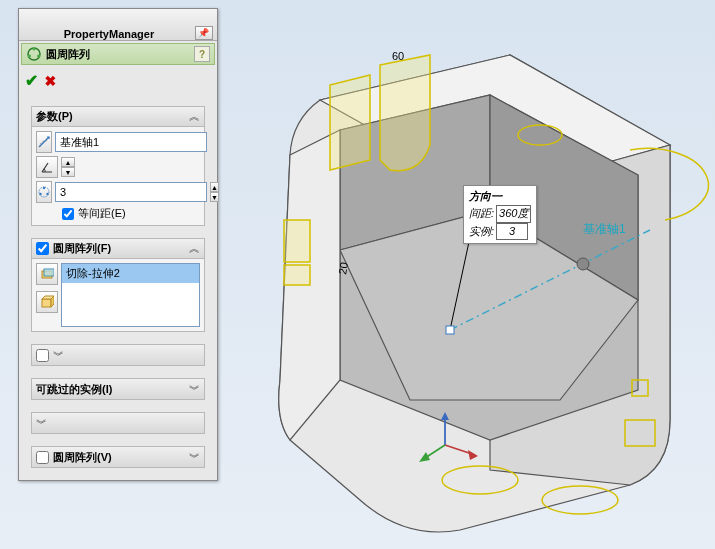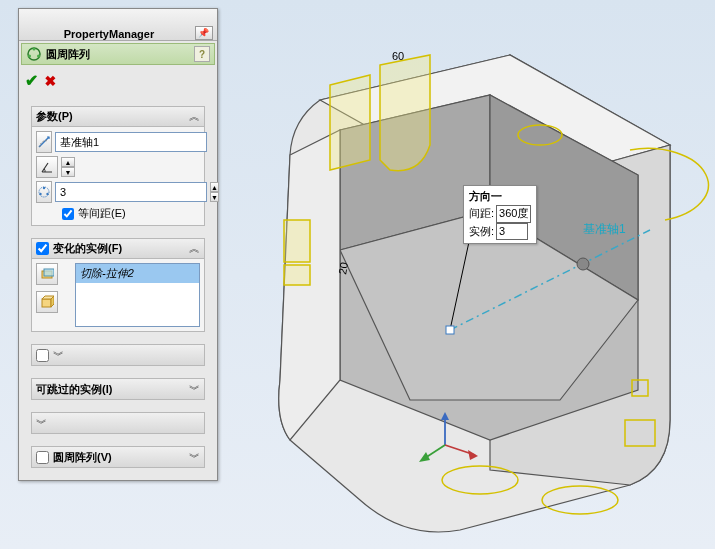--- a/index.html
+++ b/index.html
@@ -29,33 +29,33 @@
 
   .row { display:flex; align-items:center; gap:3px; }
   .row .icon-btn { width:22px; height:22px; border:1px solid #aaa; background: linear-gradient(#fff,#e0e0e0); display:flex; align-items:center; justify-content:center; }
   .row input[type=text] { flex:1; height:20px; border:1px solid #7a9ac0; padding:0 4px; background:#fff; }
   .spin { width:14px; display:flex; flex-direction:column; }
   .spin div { height:10px; border:1px solid #aaa; background:linear-gradient(#fff,#ddd); font-size:7px; display:flex; align-items:center; justify-content:center; line-height:1; }
 
   .checkbox-row { display:flex; align-items:center; gap:4px; padding-left: 26px; }
   .checkbox-row input { width:12px; height:12px; }
 
-  .select-box { display:flex; gap:17px;font-style:italic; }
+  .select-box { display:flex; gap:3px; }
   .select-box .icon-col { display:flex; flex-direction:column; gap:6px; }
   .icon-col .icon-btn { width:22px; height:22px; border:1px solid #aaa; background:linear-gradient(#fff,#e0e0e0); display:flex; align-items:center; justify-content:center; }
   .select-list { flex:1; height:64px; border:1px solid #7a9ac0; background:#fff; }
   .select-list .item { background:#9ac8f0; padding:2px 4px; color:#000; }
 
   
   .viewport { position:absolute; left:230px; top:0; right:0; bottom:0; }
   .viewport svg { width:100%; height:100%; }
 
   
-  .callout { position:absolute; left: 463px; top: 185px; background:#fff; border:1px solid #888; padding:3px 5px; font-size:10px; line-height:1.4; box-shadow:1px 1px 2px rgba(0,0,0,.2); }
-  .callout .val { border:1px solid #666; padding:0 2px; display:inline-block; min-width:32px; text-align:left; margin-left:2px; }
+  .callout { position:absolute; left: 463px; top: 185px; background:#fff; border:1px solid #888; padding:3px 5px; font-size:10px; line-height:1.4; box-shadow:1px 1px 2px rgba(0,0,0,.2);font-style:italic; }
+  .callout .val { border:1px solid #666; padding:0 2px; display:inline-block; min-width:32px; text-align:center; margin-left:2px; }
 
   .axis-label { position:absolute; left: 583px; top: 221px; color:#1aa7c4; font-size:12px; }
 </style>
 </head>
 <body>
 
 <div class="panel">
   <div class="panel-titlebar">
     <span class="title">PropertyManager</span>
     <div class="pin">📌</div>
@@ -125,21 +125,21 @@
       <div class="checkbox-row">
         <input type="checkbox" checked="" style="">
         <span>等间距(E)</span>
       </div>
     </div>
   </div>
 
   <div class="section">
     <div class="section-head">
       <input type="checkbox" checked="" style="margin-right: 4px;">
-      <span class="lbl">变化的实例(F)</span>
+      <span class="lbl">圆周阵列(F)</span>
       <span class="chev">︽</span>
     </div>
     <div class="section-body">
       <div class="select-box">
         <div class="icon-col">
           <div class="icon-btn">
             <svg width="14" height="14" viewBox="0 0 14 14">
                 <rect x="2" y="4" width="10" height="7" fill="#f5d580" stroke="#b88a20"></rect>
                 <rect x="4" y="2" width="10" height="7" fill="#aee0f5" stroke="#4a90b0" fill-opacity="0.7"></rect>
               </svg>

